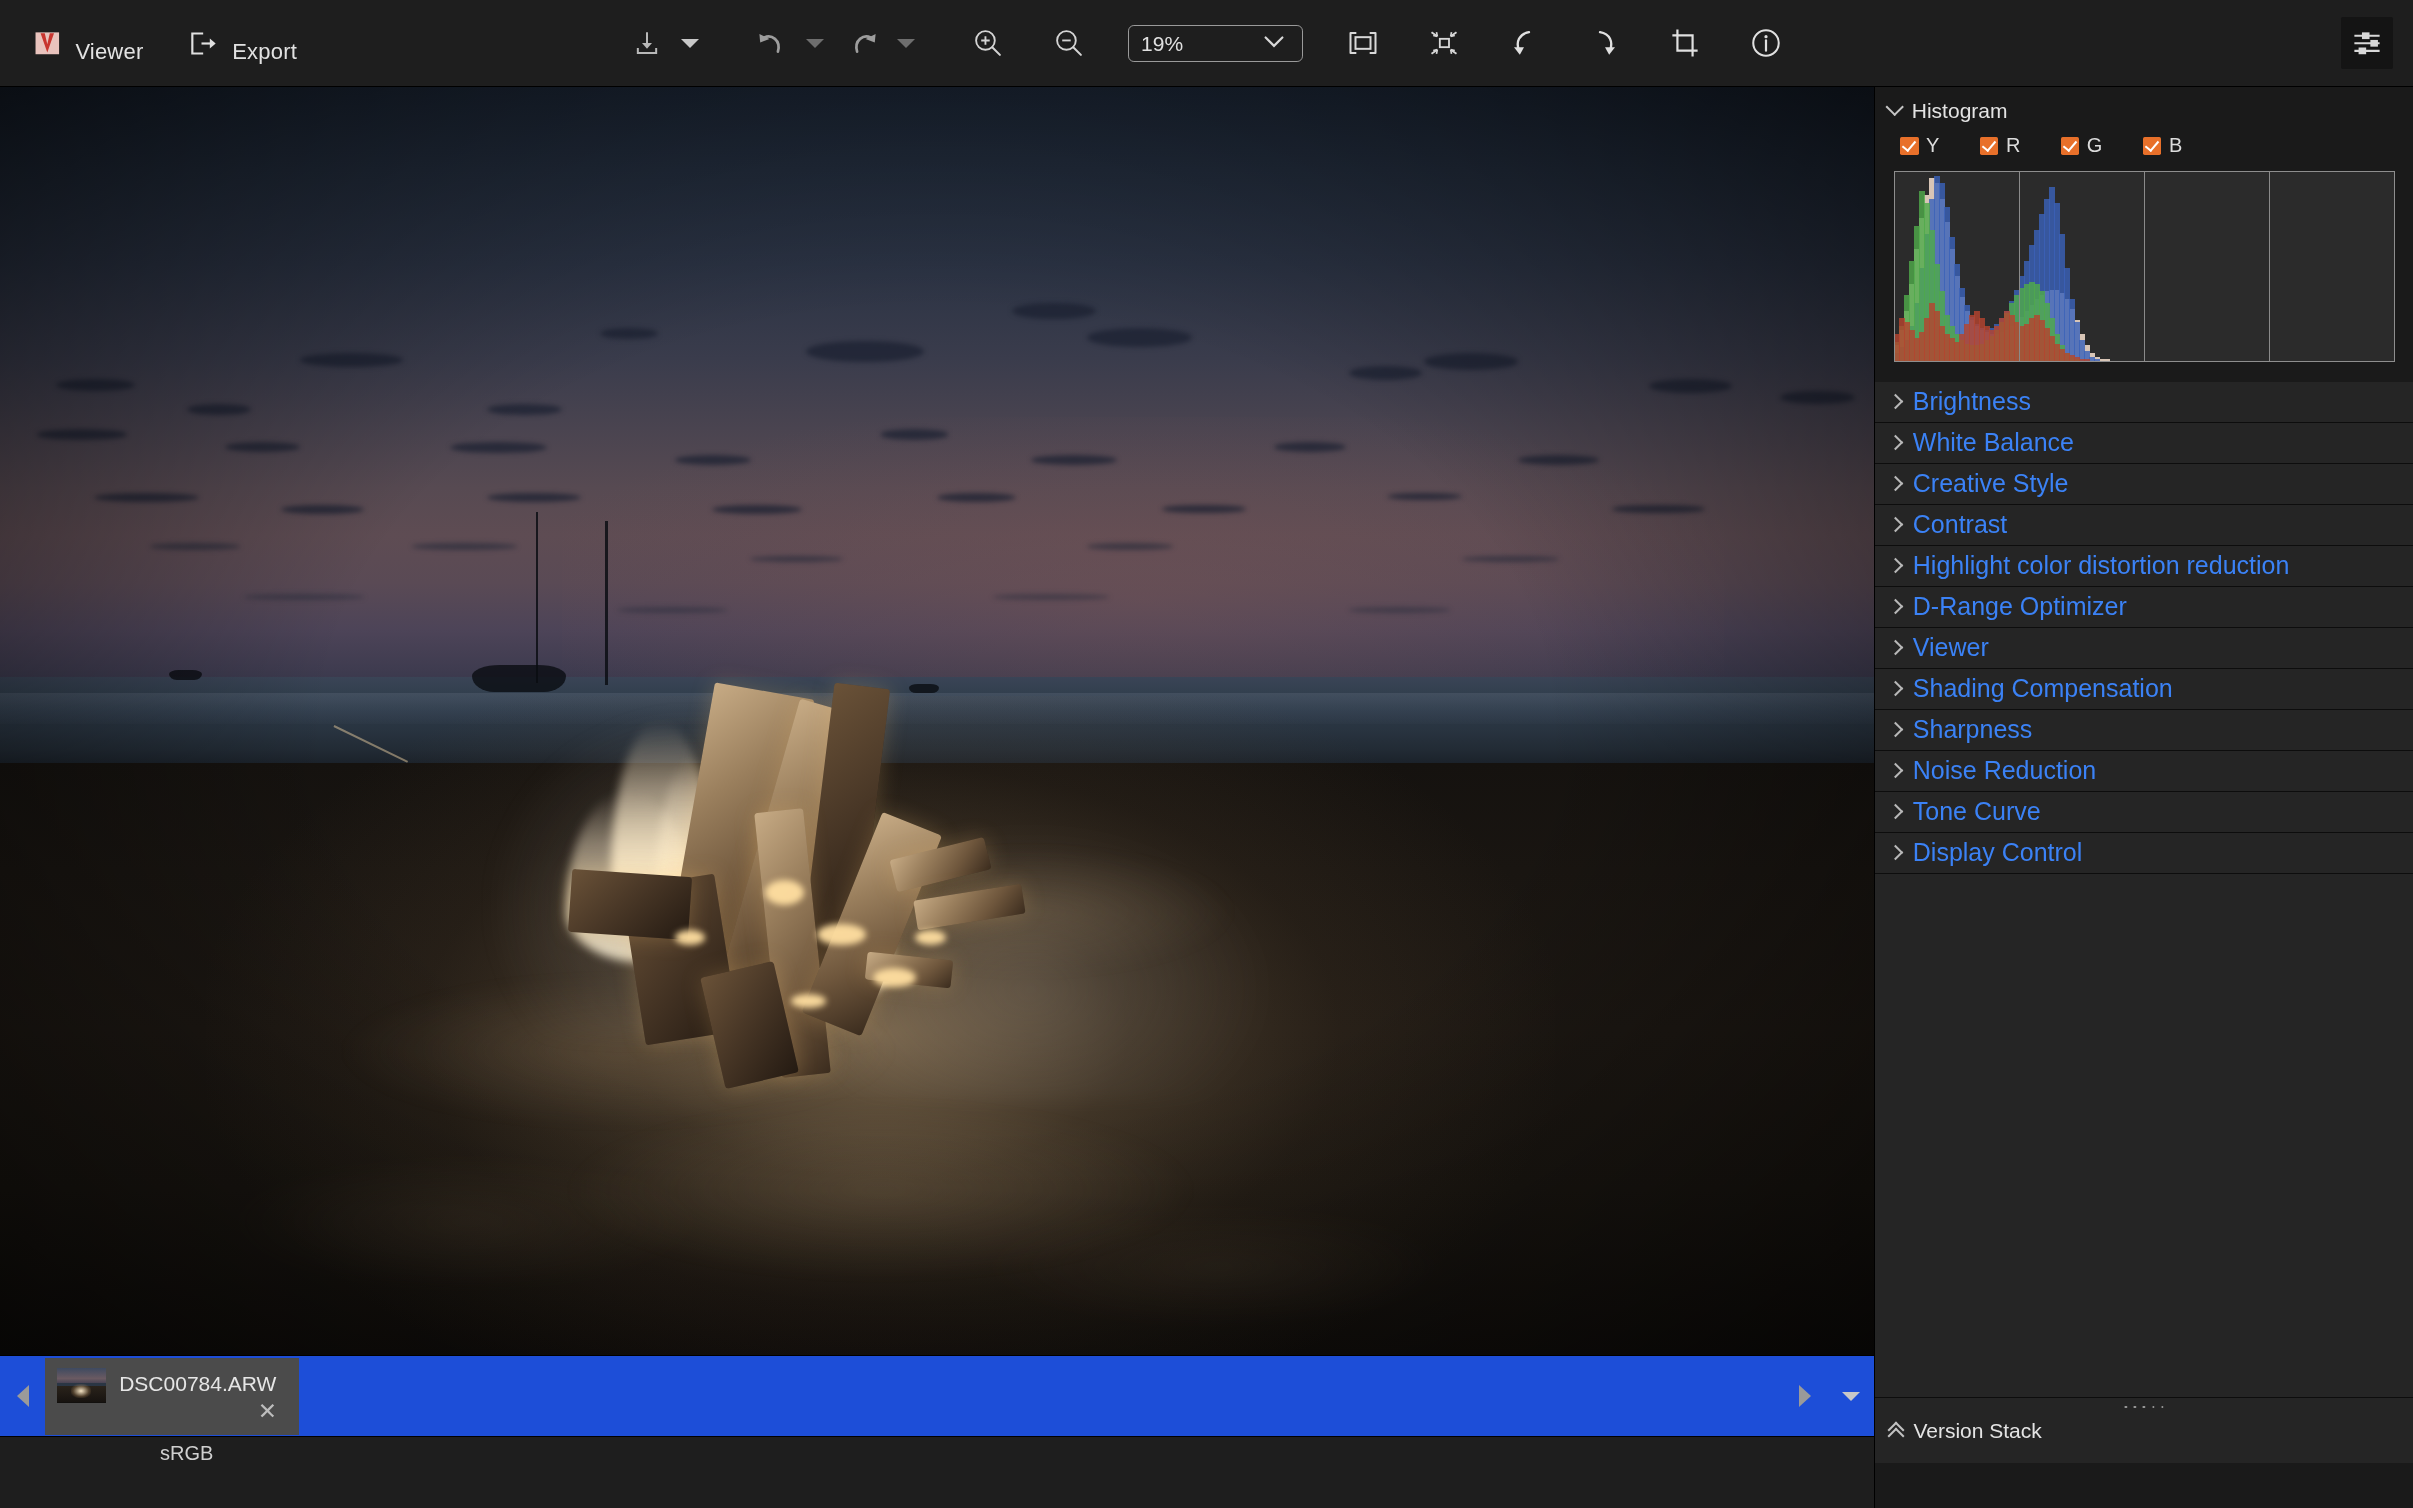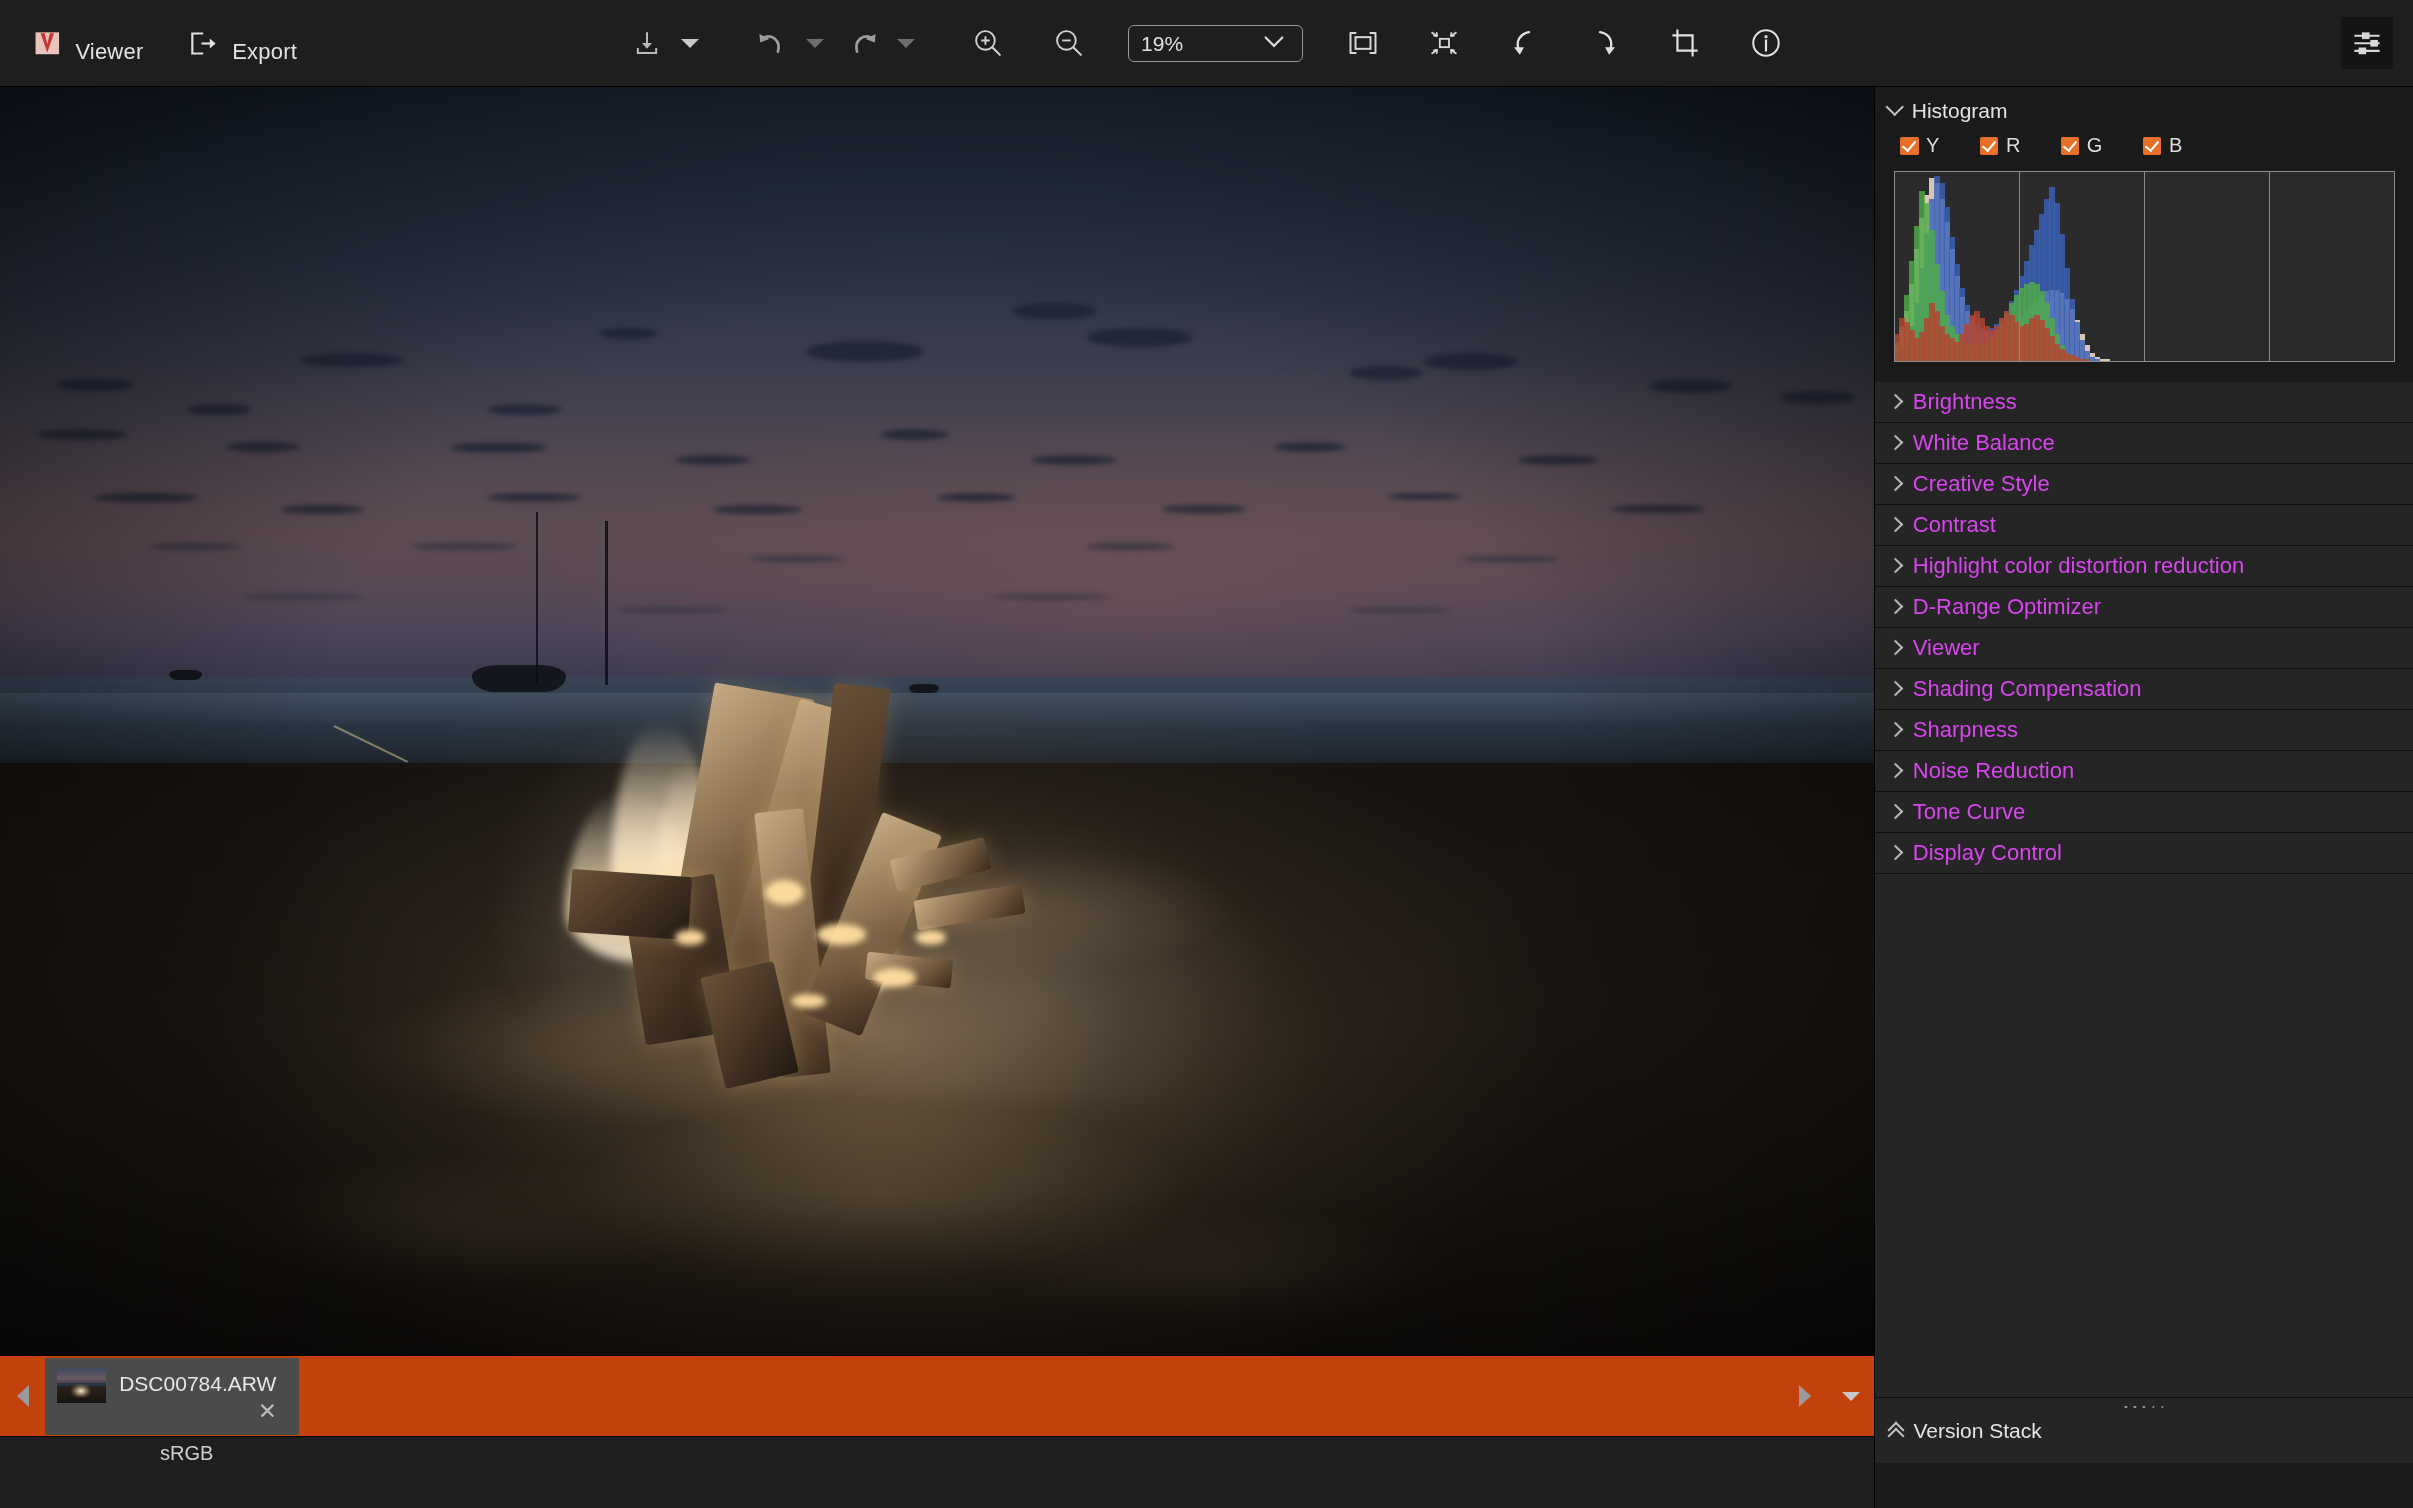--- a/index.html
+++ b/index.html
@@ -168,21 +168,21 @@
   }
   .stick {
     position: absolute; height: 1.7px;
     background: rgba(214,190,150,.55);
     transform-origin: left center;
   }
 
   
   .filmstrip {
     height: 81px; min-height: 81px;
-    background: #c2410c;
+    background: #1d4ed8;
     display: flex; align-items: center;
     border-top: 0.8px solid #000;
     position: relative;
   }
   .fs-arrow {
     width: 45px; height: 81px; display: flex; align-items: center; justify-content: center;
     cursor: pointer; flex: none;
   }
   .tri-l { width:0;height:0;border-top:11px solid transparent;border-bottom:11px solid transparent;border-right:12.6px solid #9a9a9a; }
   .tri-r { width:0;height:0;border-top:11px solid transparent;border-bottom:11px solid transparent;border-left:12.6px solid #9a9a9a; }
@@ -264,21 +264,21 @@
   .hist-grid span:last-child { border-right: 0; }
   .hist-canvas { position: absolute; inset: 0; }
   .hbar { position: absolute; bottom: 0; }
 
   .panel-list { margin-top: 20px; display: flex; flex-direction: column; }
   .panel-item {
     height: 41px; background: #252525; border-bottom: 0.8px solid #0d0d0d;
     display: flex; align-items: center; gap: 11.8px; padding-left: 15px;
     cursor: pointer;
   }
-  .panel-lbl { color: #d946ef; font-size: 22px; }
+  .panel-lbl { color: #3b82f6; font-size: 25px; }
 
   .panel-spacer { flex: 1; background: #252525; }
 
   .version-stack {
     height: 66px; background: #252525; border-top: 0.8px solid #0d0d0d;
     display: flex; align-items: center; gap: 10px; padding-left: 13.4px;
     position: relative; cursor: pointer;
   }
   .drag-dots {
     position: absolute; top: 7.6px; left: 50%; transform: translateX(-50%);

